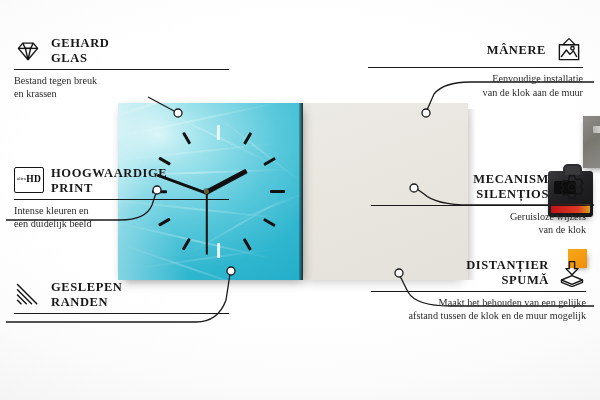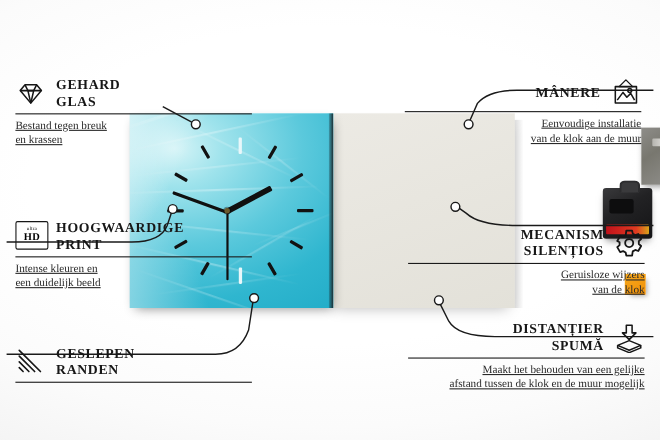--- a/index.html
+++ b/index.html
@@ -79,34 +79,34 @@
   .mech-slot{
     position:absolute;left:6px;top:10px;width:22px;height:13px;
     background:#0d0d0e;border-radius:2px;
   }
   .foam{
     position:absolute;left:270px;top:146px;width:19px;height:19px;
     background:linear-gradient(150deg,#f7a81b,#ef8f08);
     box-shadow:3px 3px 5px -2px rgba(0,0,0,.35);
   }
   
-  .callout{position:absolute;width:215px;margin-top:34px;}
+  .callout{position:absolute;width:215px;}
   .callout.right{text-align:right;}
   .head{display:flex;align-items:center;gap:9px;}
   .callout.right .head{flex-direction:row-reverse;}
   .ico{width:28px;height:28px;flex:0 0 28px;display:block;}
   .title{
     font-size:12.5px;font-weight:bold;letter-spacing:.6px;color:#171717;
     line-height:1.18;text-transform:uppercase;
   }
   .rule{height:1.3px;background:#1a1a1a;margin:3px 0 4px 0;}
-  .desc{font-size:10.2px;line-height:1.32;color:#2a2a2a;text-decoration:underline;}
+  .desc{font-size:10.2px;line-height:1.32;color:#2a2a2a;}
   .hd-box{
     width:28px;height:24px;border:1.6px solid #161616;border-radius:2px;
-    display:flex;flex-direction:column;align-items:center;justify-content:center;line-height:1;
+    display:flex;flex-direction:row;align-items:center;justify-content:center;line-height:1;
   }
   .hd-box b{font-size:9.5px;letter-spacing:.3px;}
   .hd-box s{font-size:4.6px;text-decoration:none;letter-spacing:.2px;margin-bottom:.5px;}
   svg{display:block;}
   .leader{position:absolute;left:0;top:0;width:600px;height:400px;pointer-events:none;}
 </style>
 </head>
 <body>
 
 <div id="stage">

